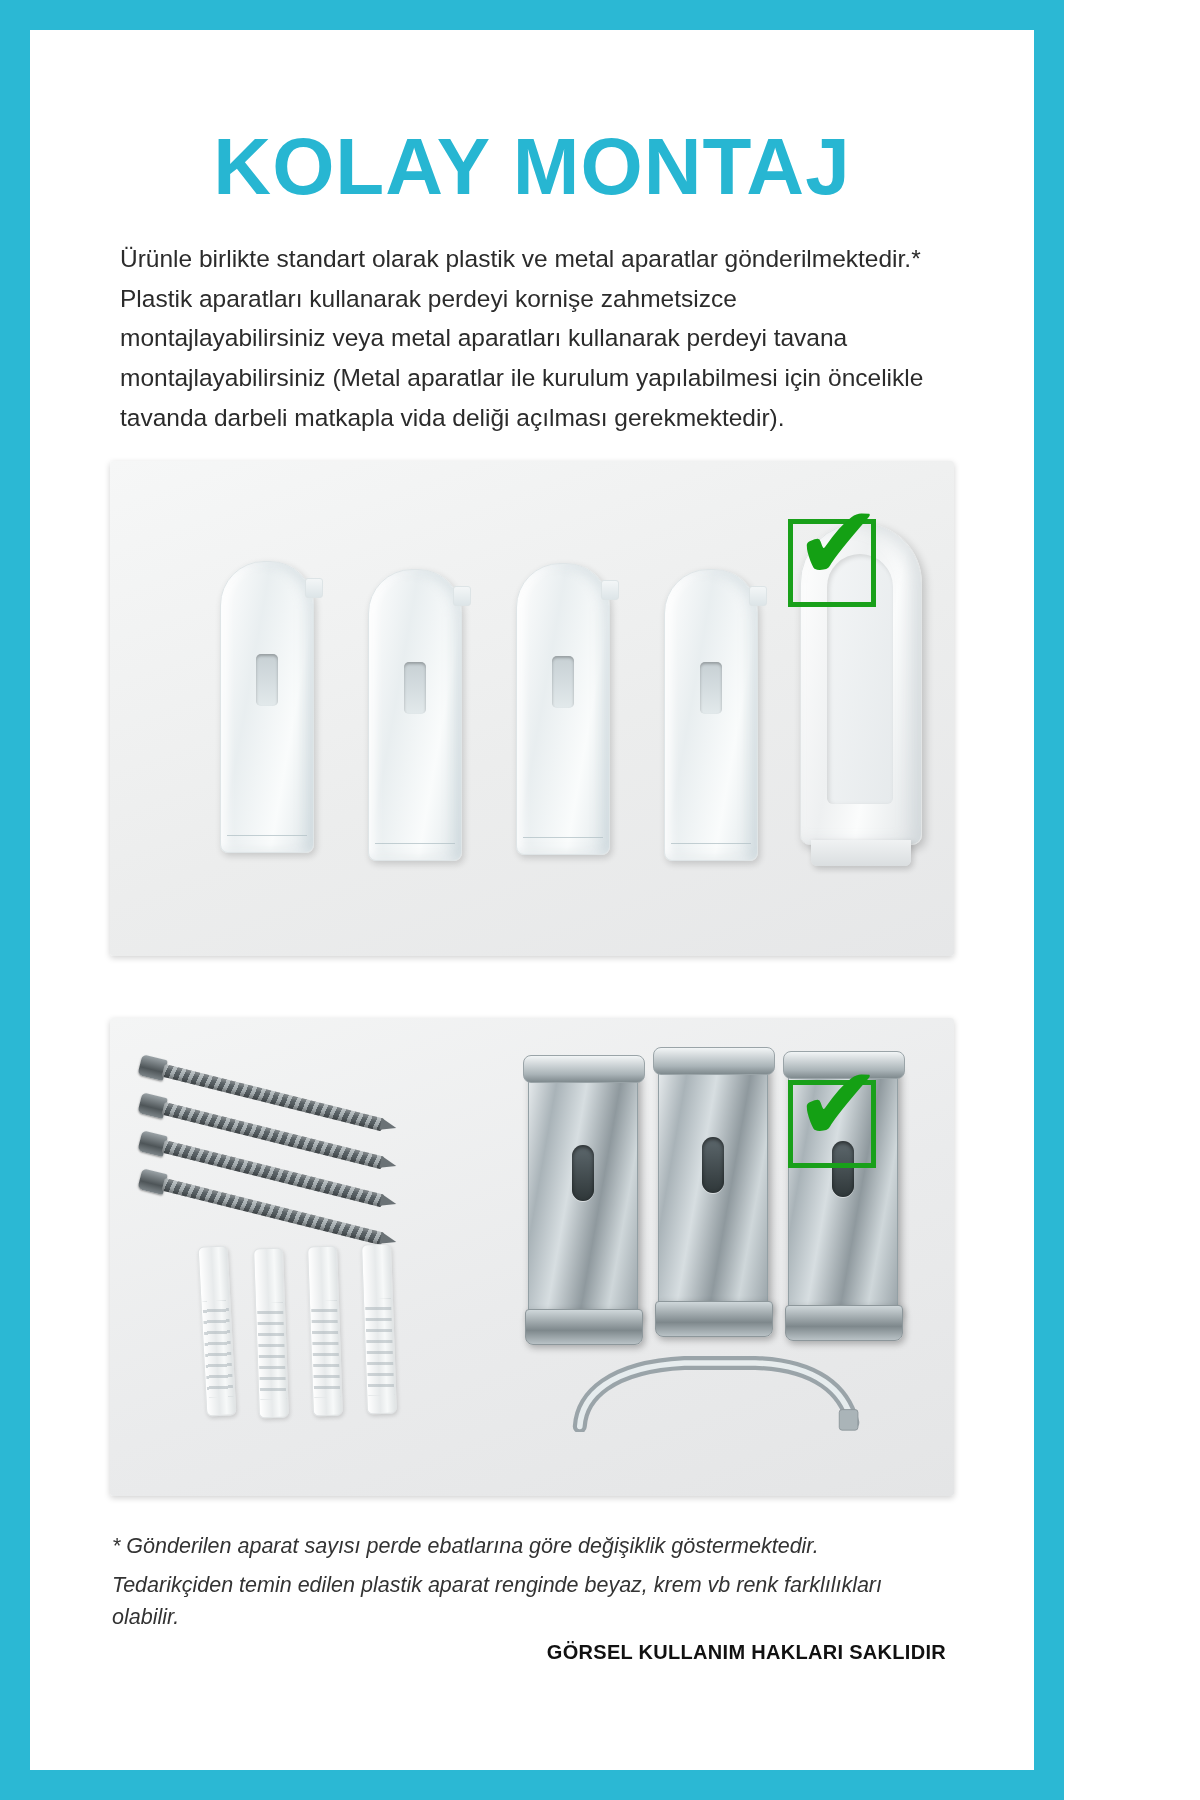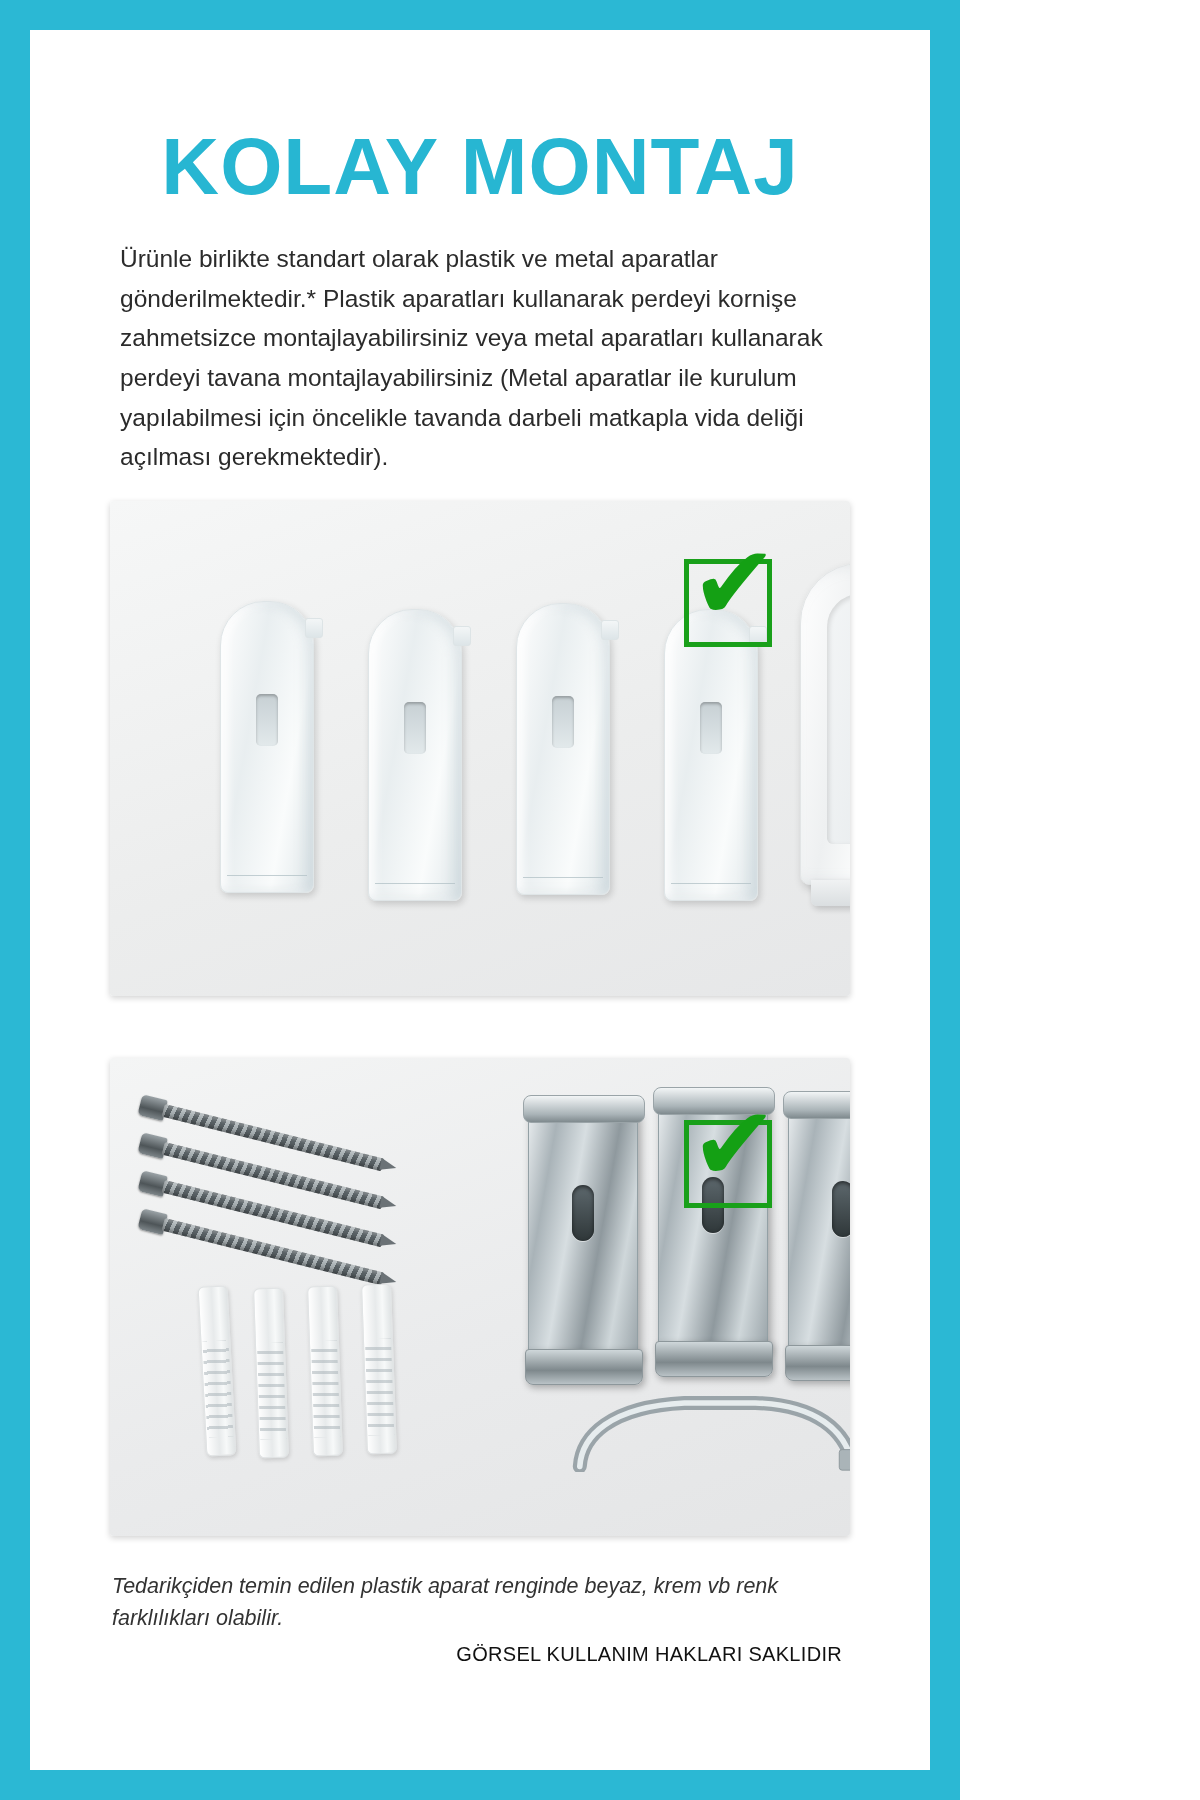--- a/index.html
+++ b/index.html
@@ -8,21 +8,21 @@
     background: #ffffff;
   }
   body {
     width: 1200px;
     height: 1800px;
     font-family: "Liberation Sans", sans-serif;
     overflow: hidden;
   }
   .page {
     position: relative;
-    width: 960px;
+    width: 1064px;
     height: 1800px;
     box-sizing: border-box;
     border: 30px solid #2bb8d4;
     background: #ffffff;
   }
   .inner {
     position: relative;
     width: 100%;
     height: 100%;
     box-sizing: border-box;
@@ -259,21 +259,21 @@
   .footnote {
     font-size: 21.5px;
     font-style: italic;
     color: #333333;
     line-height: 1.5;
     margin: 0 0 6px 0;
   }
   .rights {
     text-align: right;
     font-size: 20px;
-    font-weight: normal;
+    font-weight: bold;
     color: #111111;
     letter-spacing: 0.3px;
     margin-top: 8px;
     padding-right: 8px;
   }
 </style>
 </head>
 <body>
 
 <div class="page">
@@ -354,18 +354,19 @@
         <path d="M8,84 C10,52 40,20 120,16 L196,16 C262,18 292,46 300,80" fill="none" stroke="#9aa4a9" stroke-width="15" stroke-linecap="round"></path>
         <path d="M8,84 C10,52 40,20 120,16 L196,16 C262,18 292,46 300,80" fill="none" stroke="#e6ecee" stroke-width="6" stroke-linecap="round"></path>
         <rect x="286" y="66" width="20" height="22" rx="3" fill="#aab4b8" stroke="#8d979b"></rect>
       </svg>
 
       <div class="check-box" style="right:78px; top:62px;"></div>
       <span class="check-mark" style="right:72px; top:42px;">✔</span>
     </div>
 
     <div class="footnotes">
+      <p class="footnote">* Gönderilen aparat sayısı perde ebatlarına göre değişiklik göstermektedir.</p>
       <p class="footnote">Tedarikçiden temin edilen plastik aparat renginde beyaz, krem vb renk farklılıkları olabilir.</p>
       <div class="rights">GÖRSEL KULLANIM HAKLARI SAKLIDIR</div>
     </div>
 
   </div>
 </div>
 
 </body></html>

